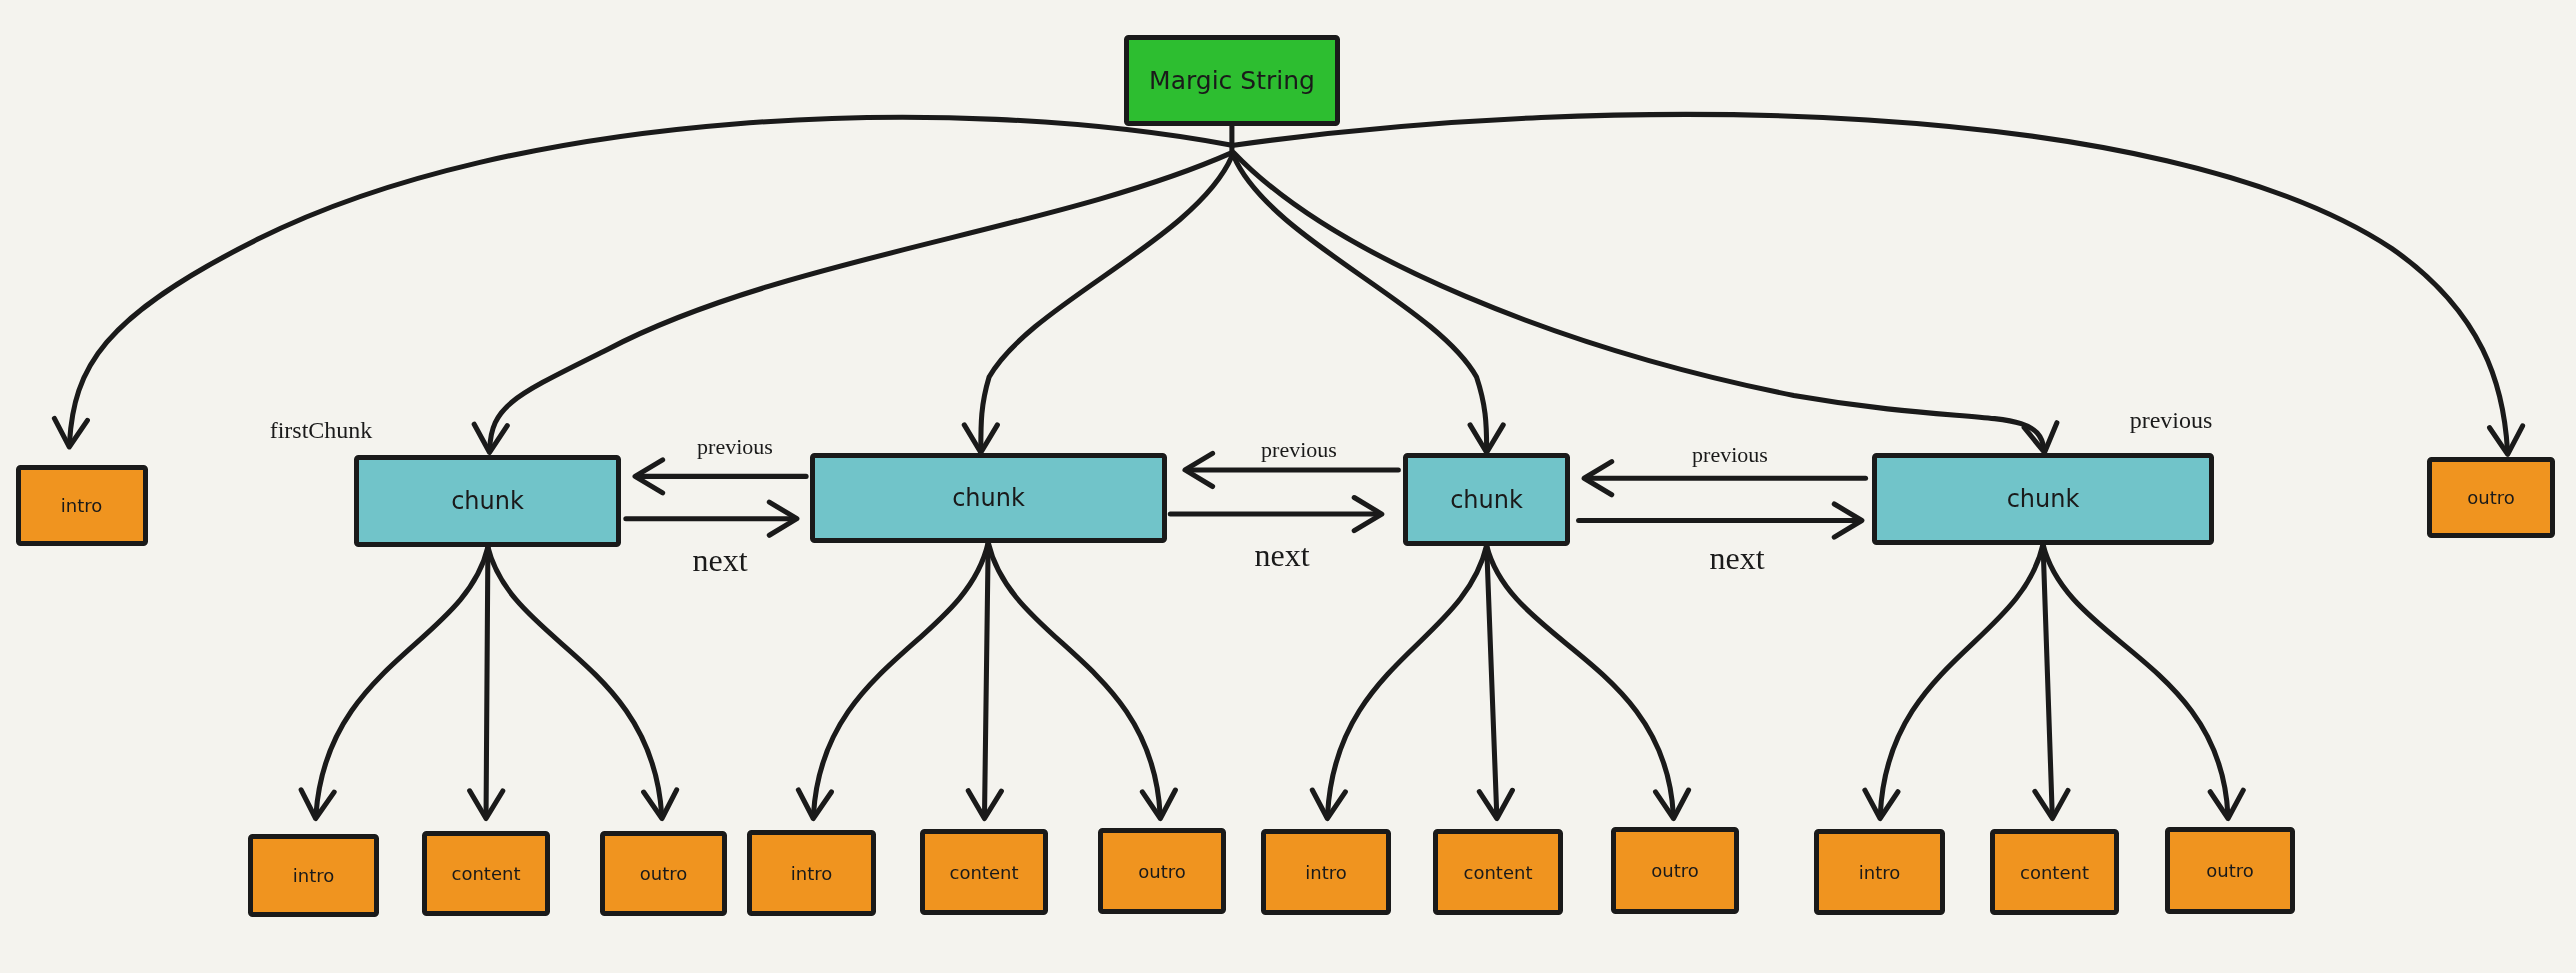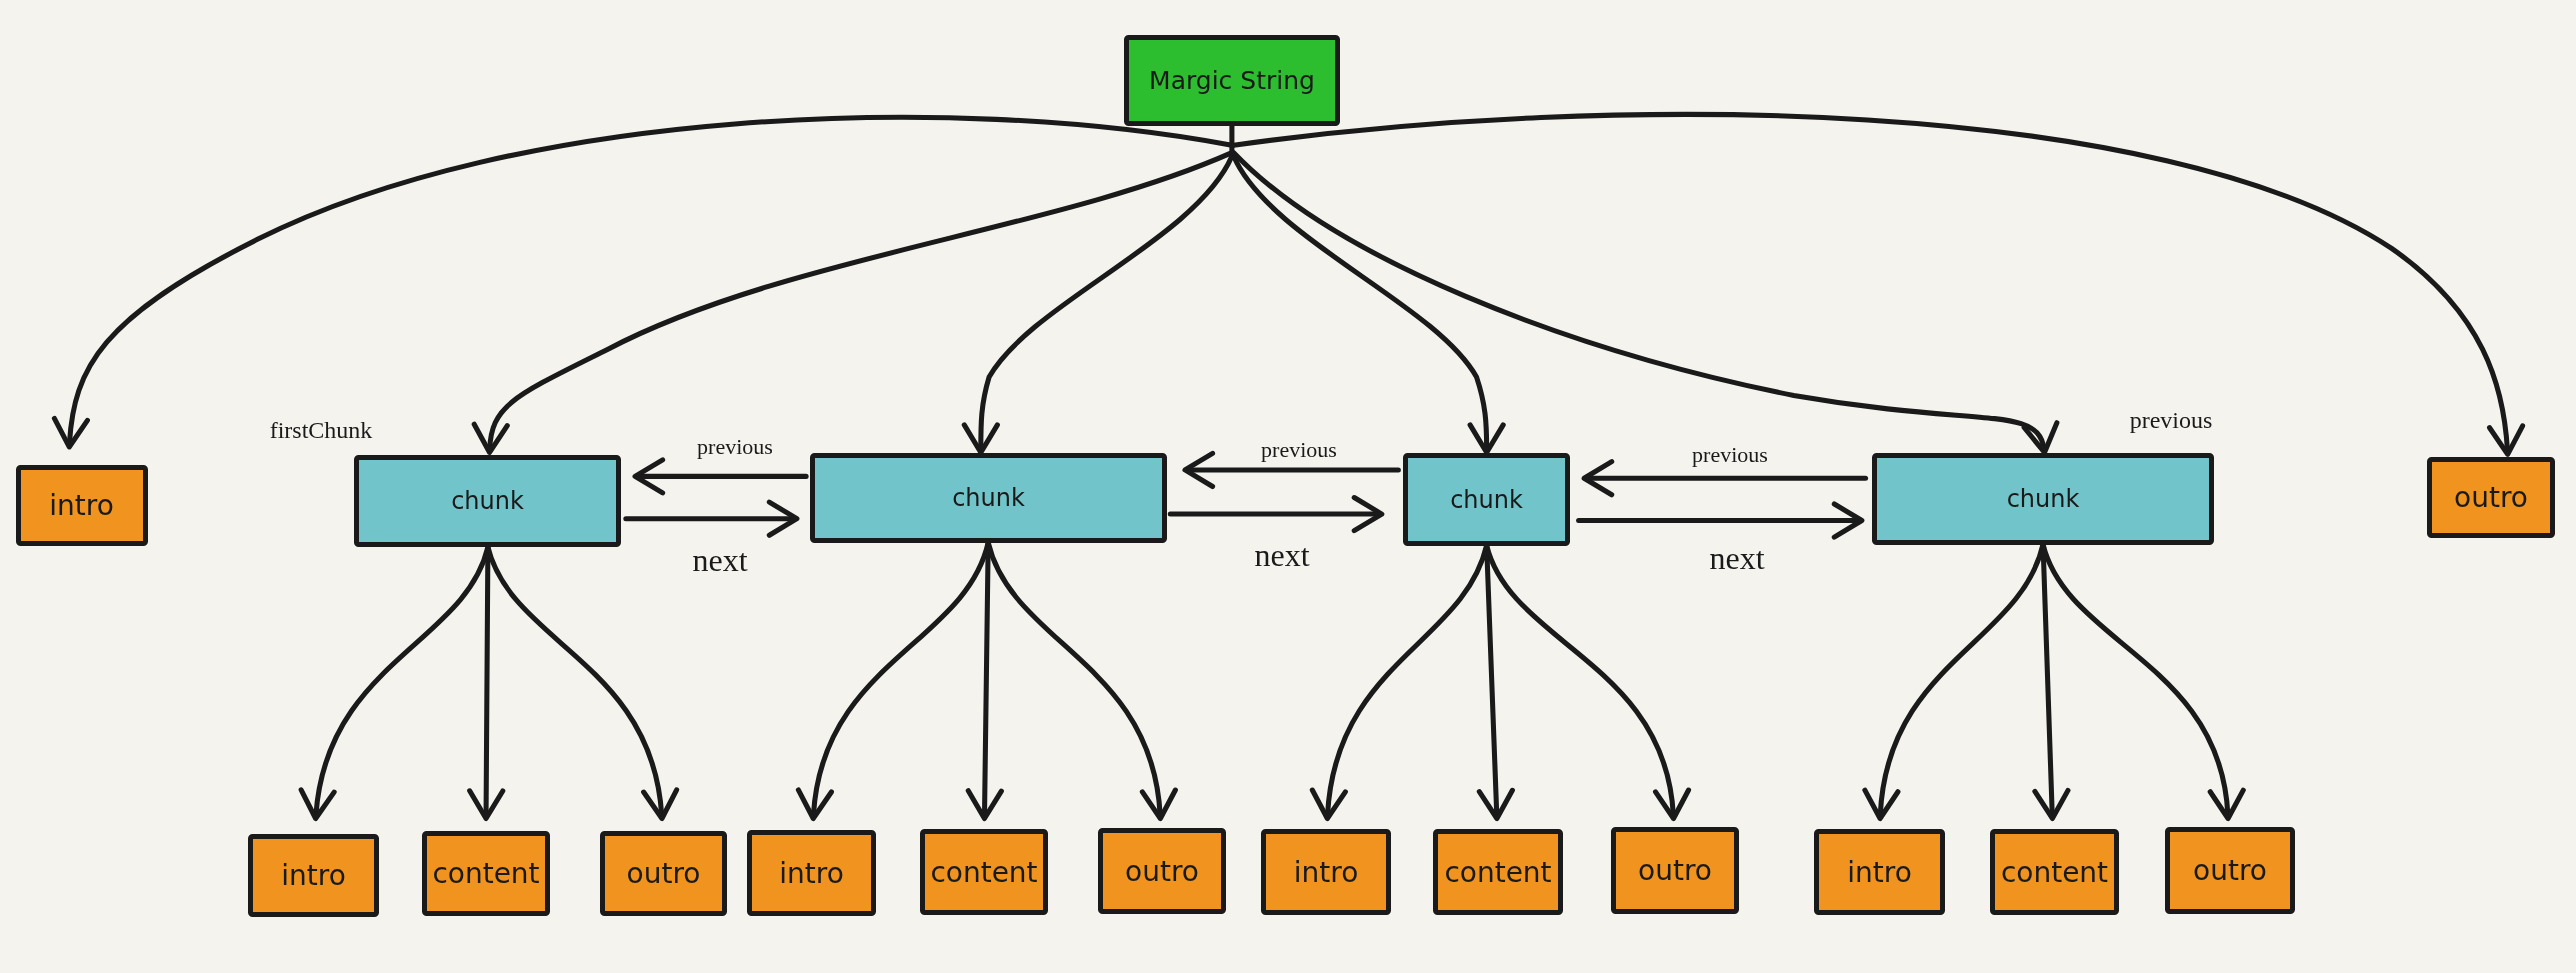--- a/index.html
+++ b/index.html
@@ -10,21 +10,21 @@
   }
   svg.wires{position:absolute;left:0;top:0;}
   svg.wires path{stroke:var(--stroke,#1a1a1a);stroke-width:5.5;fill:none;stroke-linecap:round;stroke-linejoin:round;}
   .box{
     position:absolute;display:flex;align-items:center;justify-content:center;
     border:5.5px solid var(--stroke,#1a1a1a);border-radius:4.6px;box-sizing:border-box;
     white-space:nowrap;
   }
   .root-box{background:var(--root-fill,#2dbe30);font-size:25px;}
   .chunk-box{background:var(--chunk-fill,#71c4c9);font-size:24px;}
-  .leaf-box{background:var(--leaf-fill,#f0941f);font-size:28px;}
+  .leaf-box{background:var(--leaf-fill,#f0941f);font-size:18px;}
   .lbl{position:absolute;transform:translate(-50%,-50%);white-space:nowrap;font-family:Liberation Serif, serif;}
   .ann{font-size:24px;}
   .prev{font-size:22px;margin-top:16px;}
   .next{font-size:32px;}
 </style>
 </head>
 <body>
 
 <div class="canvas">
 

